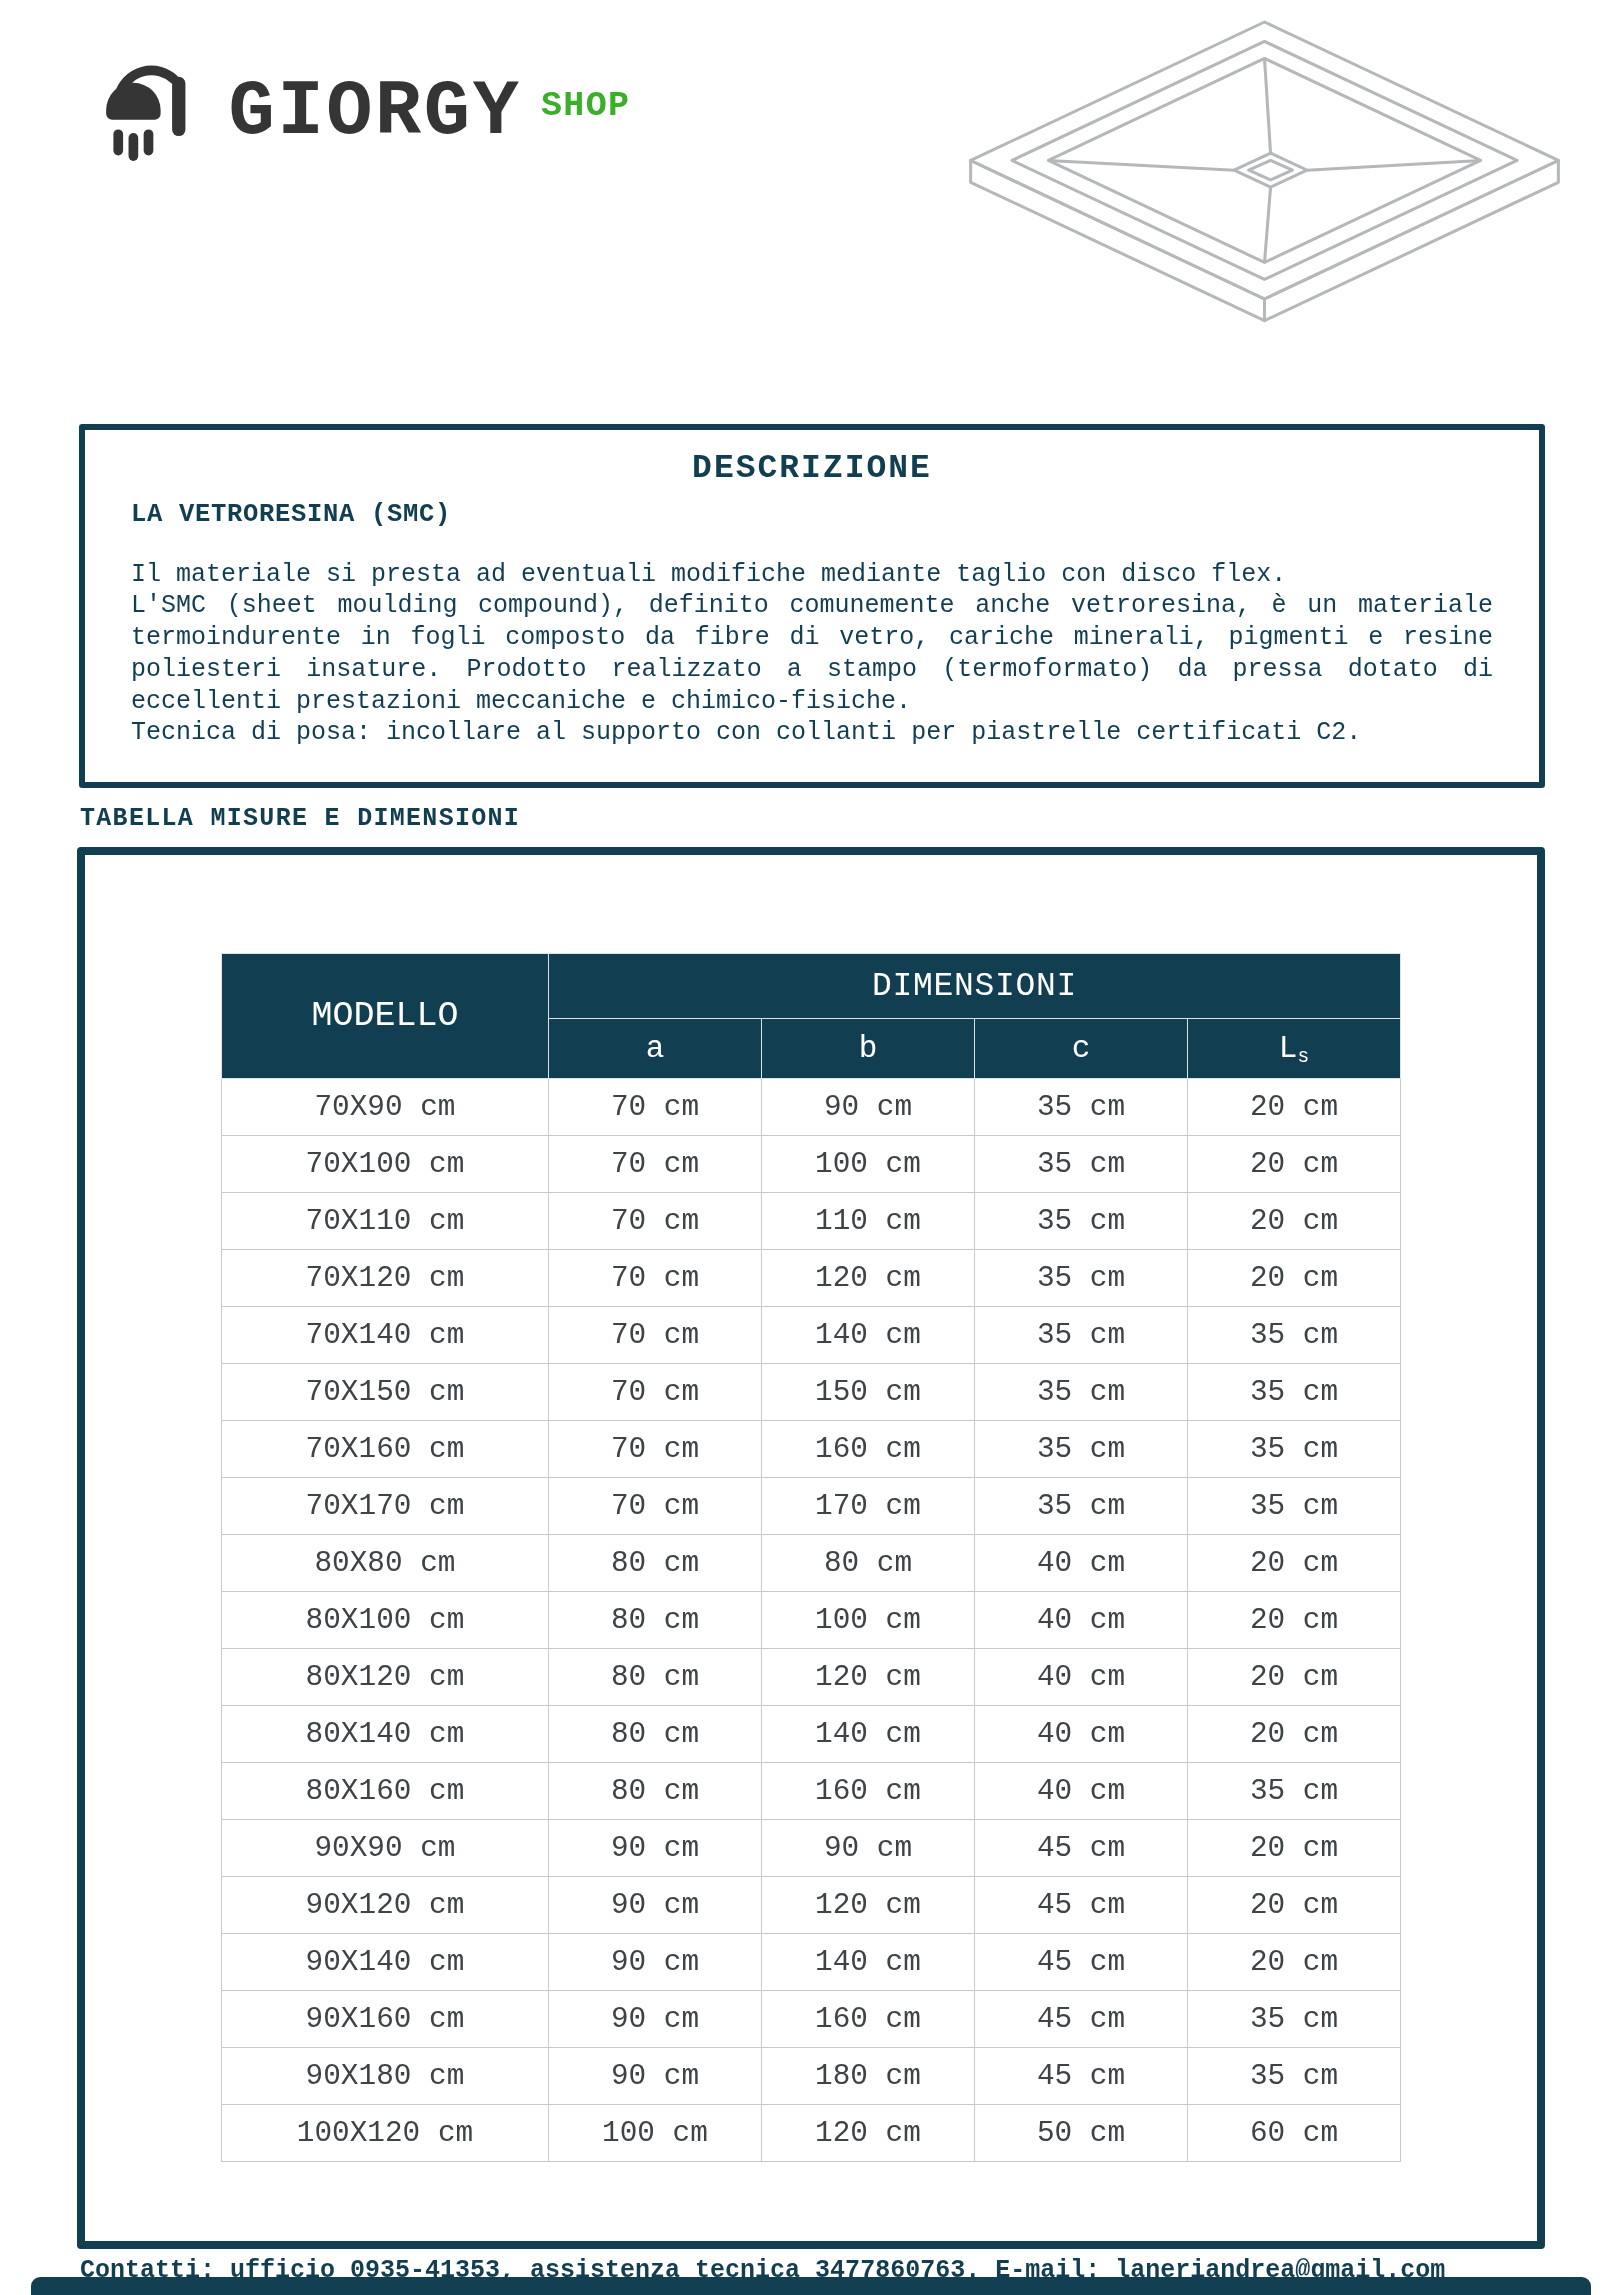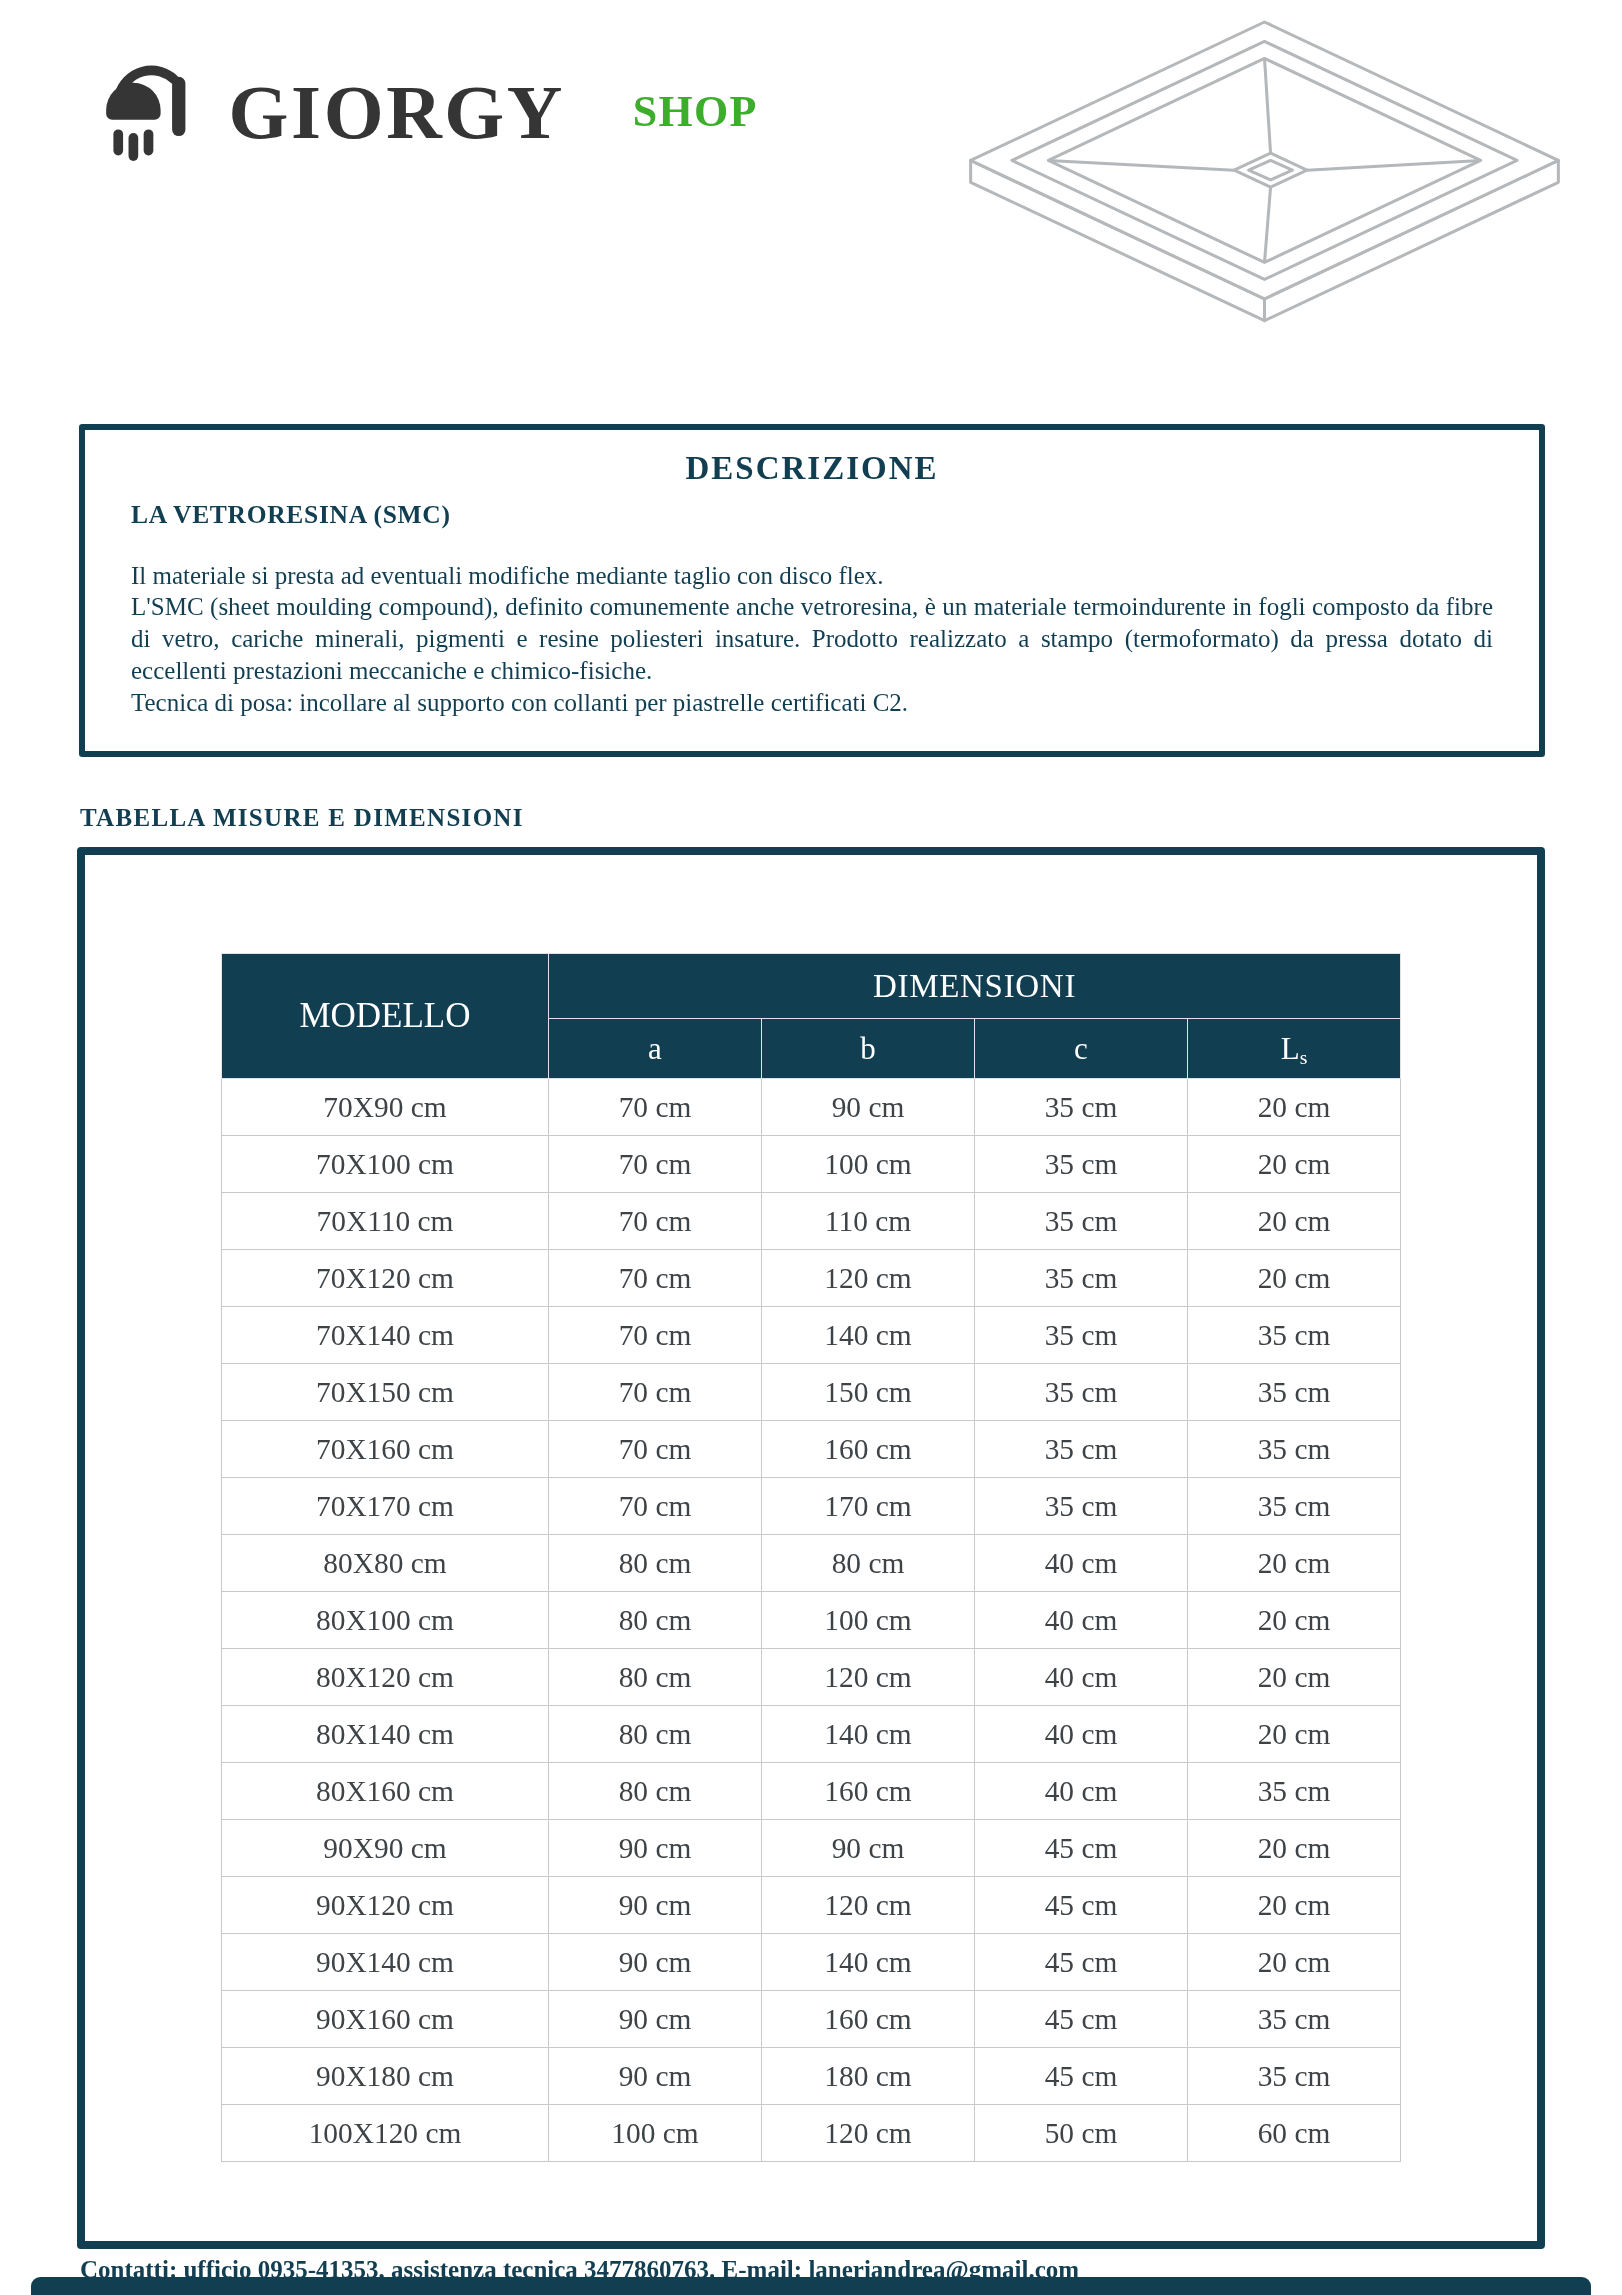--- a/index.html
+++ b/index.html
@@ -9,27 +9,27 @@
     --logo-dark:#353535;
     --table-border:#c9c9c9;
     --header-line:#dfe3e5;
     --drawing-stroke:#b4b8bb;
     --body-text:#3d4347;
   }
   *{box-sizing:border-box;}
   html,body{margin:0;padding:0;background:#ffffff;}
   .page{
     position:relative;width:1593px;height:2295px;background:#fff;overflow:hidden;
-    font-family:Liberation Serif, serif;
+    font-family:Liberation Mono, monospace;
   }
   
   .logo{position:absolute;left:88px;top:52px;display:flex;align-items:flex-start;gap:19.6px;}
   .logo-icon{width:121px;height:121px;flex:0 0 auto;}
   .brand-name{font-size:77px;font-weight:bold;color:var(--logo-dark);letter-spacing:2.6px;line-height:121px;}
-  .brand-suffix{font-size:44px;font-weight:bold;color:var(--green);letter-spacing:1.3px;margin-top:34px;margin-left:48px;}
+  .brand-suffix{font-size:35px;font-weight:bold;color:var(--green);letter-spacing:1.3px;margin-top:34px;}
   .tray-drawing{position:absolute;left:942px;top:5.2px;width:645px;height:340px;}
   
   .page-title{position:absolute;left:80px;top:322px;font-size:39px;font-weight:bold;color:var(--primary);letter-spacing:0.7px;}
   .page-title .hl{color:var(--red);}
   
   .desc-box{
     position:absolute;left:79px;top:424px;width:1466px;
     border:6.5px solid var(--primary);border-radius:3.3px;background:#fff;
     padding:19.6px 46px 33px 46px;
   }

